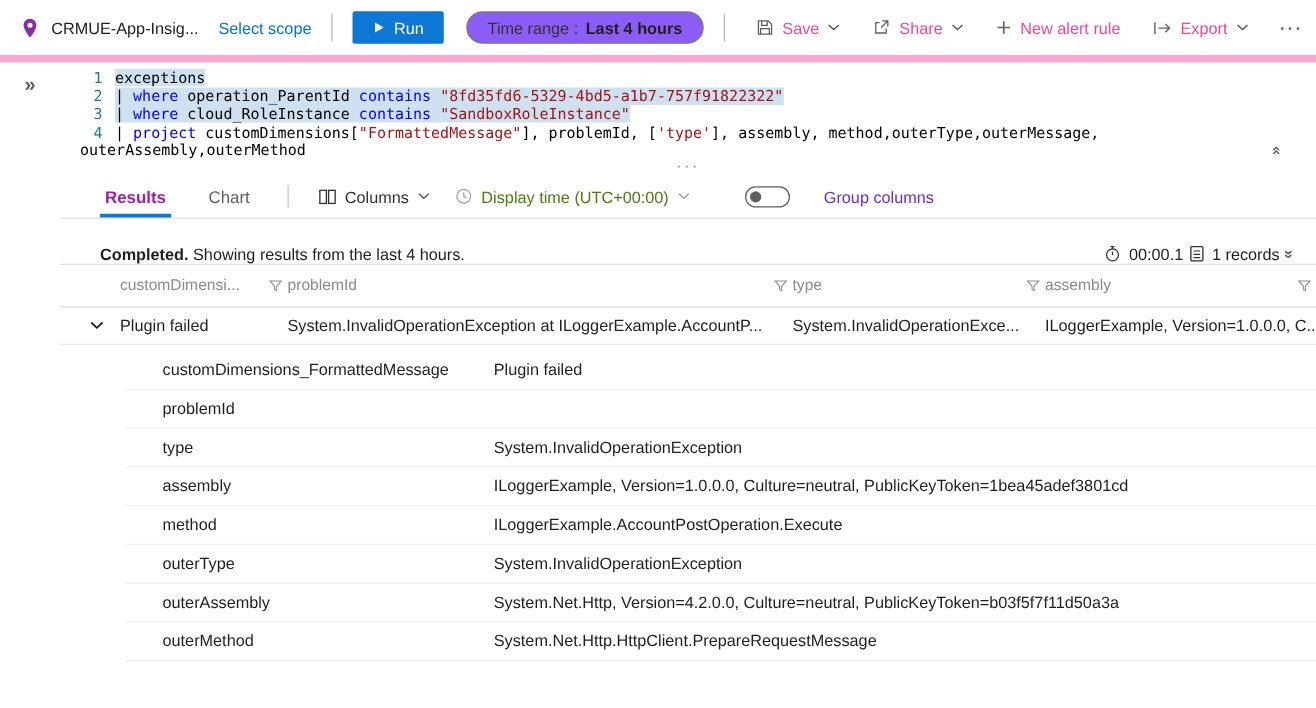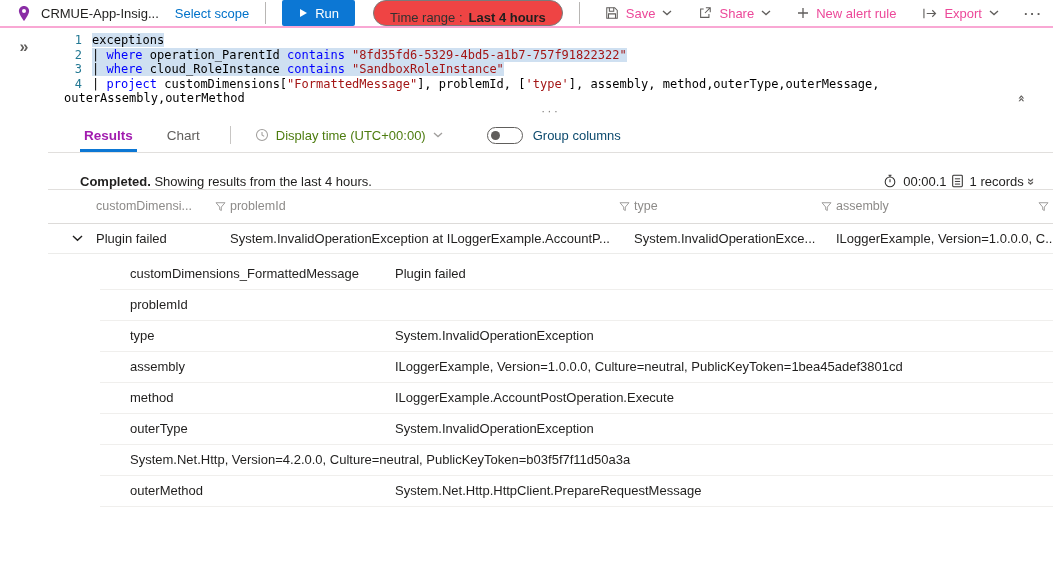--- a/index.html
+++ b/index.html
@@ -1,27 +1,27 @@
 <!DOCTYPE html>
 <html><head>
 <meta charset="utf-8">
 <style>
   * { margin:0; padding:0; box-sizing:border-box; }
   html,body { width:1053px; height:566px; overflow:hidden; }
   body { font-family:"Liberation Sans",sans-serif; font-size:13px; color:#323130; background:#fff; position:relative; }
   button { font-family:inherit; font-size:inherit; background:none; border:none; cursor:pointer; color:inherit; }
 
   
-  .toolbar { height:28px; display:flex; align-items:center; padding:0 10px 0 16px; border-bottom:2px solid #f9a8d4; }
+  .toolbar { height:50px; display:flex; align-items:center; padding:0 10px 0 16px; border-bottom:6px solid #f9a8d4; }
   .app-icon { flex:none; }
   .app-name { margin:0 16px 0 9px; color:#201f1e; white-space:nowrap; }
   .scope-link { color:#0072c9; cursor:pointer; white-space:nowrap; }
   .vdiv { width:1px; height:22px; background:#b8b6b4; margin:0 16px; flex:none; }
   .run-btn { display:flex; align-items:center; gap:7px; background:#0c77d4; color:#fff; height:26px; padding:0 16px; border-radius:2px; }
-  .time-pill { display:flex; align-items:flex-end; gap:6px; height:26px; margin-left:18px; padding:0 16px; border:1px solid #7a7a7a; border-radius:13px; background:#ef4444; white-space:nowrap; }
+  .time-pill { display:flex; align-items:center; gap:6px; height:26px; margin-left:18px; padding:0 16px; border:1px solid #7a7a7a; border-radius:13px; background:#8b5cf6; white-space:nowrap; }
   .time-pill .lbl { color:#323130; }
   .time-pill .val { font-weight:700; color:#201f1e; }
   .tb-btn { display:flex; align-items:center; gap:7px; height:28px; padding:0 9px; margin-right:8px; color:#ec4899; white-space:nowrap; }
   .chev { color:#605e5c; display:inline-flex; }
   .more-btn { color:#605e5c; font-weight:700; letter-spacing:2px; padding:0 8px; }
 
   
   .page-body { display:flex; height:524px; }
   .rail { width:48px; flex:none; position:relative; }
   .rail-expand { position:absolute; top:10px; left:50%; transform:translateX(-50%); color:#605e5c; font-size:16px; font-weight:700; cursor:pointer; }
@@ -43,21 +43,21 @@
   
   .tabs { height:34px; display:flex; align-items:center; padding-left:32px; border-bottom:1px solid #e1dfdd; }
   .tab { height:100%; display:flex; align-items:center; padding:0 4px; margin-right:26px; position:relative; color:#605e5c; font-size:13.5px; cursor:pointer; }
   .tab.active { color:#a21caf; font-weight:700; }
   .tab.active:after { content:""; position:absolute; left:0; right:0; bottom:0; height:3px; background:#0c77d4; }
   .vdiv2 { width:1px; height:18px; background:#c8c6c4; margin:0 14px 0 0; flex:none; }
   .flat-btn { display:flex; align-items:center; gap:7px; padding:0 10px; color:#323130; height:100%; }
   .flat-btn.disabled { color:#4d7c0f; cursor:default; }
   .toggle { width:36px; height:17px; border:1px solid #605e5c; border-radius:9px; margin-left:34px; position:relative; display:inline-block; cursor:pointer; flex:none; }
   .knob { position:absolute; left:3px; top:3px; width:9px; height:9px; border-radius:50%; background:#605e5c; }
-  .toggle-label { margin-left:10px; color:#0c4a6e; }
+  .toggle-label { margin-left:27px; color:#6d28d9; }
 
   
   .statusbar { height:37px; display:flex; align-items:flex-end; padding:0 18px 0 32px; border-bottom:1px solid #e1dfdd; color:#201f1e; }
   .st-text b { font-weight:700; }
   .st-right { margin-left:auto; display:flex; align-items:center; gap:4px; }
   .st-item { display:flex; align-items:center; gap:6px; }
   .dbl-chev-down { display:inline-block; transform:rotate(90deg); color:#605e5c; font-size:13px; font-weight:700; cursor:pointer; }
 
   
   .grid { flex:1; min-height:0; overflow:hidden; }
@@ -183,20 +183,32 @@
     <div class="ed-handle">···</div>
 
     <div class="tabs">
       <div class="tab active">
           <span>Results</span>
         </div>
       <div class="tab">
           <span>Chart</span>
         </div>
       <span class="vdiv2"></span>
+      <button class="flat-btn">
+        <svg width="14" height="13" viewBox="0 0 16 14">
+            <rect x="1" y="1" width="6" height="12" fill="none" stroke="#323130" stroke-width="1.2"></rect>
+            <rect x="9" y="1" width="6" height="12" fill="none" stroke="#323130" stroke-width="1.2"></rect>
+          </svg>
+        <span>Columns</span>
+        <span class="chev">
+            <svg width="10" height="6" viewBox="0 0 10 6">
+              <path d="M1 1l4 3.6L9 1" fill="none" stroke="currentColor" stroke-width="1.3"></path>
+            </svg>
+          </span>
+      </button>
       <button class="flat-btn disabled">
         <svg width="14" height="14" viewBox="0 0 16 16">
             <circle cx="8" cy="8" r="6.3" fill="none" stroke="#a19f9d" stroke-width="1.2"></circle>
             <path d="M8 4.5V8l2.5 1.6" fill="none" stroke="#a19f9d" stroke-width="1.2"></path>
           </svg>
         <span>Display time (UTC+00:00)</span>
         <span class="chev" style="color:#a19f9d">
             <svg width="10" height="6" viewBox="0 0 10 6">
               <path d="M1 1l4 3.6L9 1" fill="none" stroke="currentColor" stroke-width="1.3"></path>
             </svg>
@@ -301,20 +313,21 @@
     <span class="dval">ILoggerExample.AccountPostOperation.Execute</span>
   </div>
 
   <div class="drow">
     <span class="dkey">outerType</span>
     <span class="dval">System.InvalidOperationException</span>
   </div>
 
 
   <div class="drow">
+    <span class="dkey">outerAssembly</span>
     <span class="dval">System.Net.Http, Version=4.2.0.0, Culture=neutral, PublicKeyToken=b03f5f7f11d50a3a</span>
   </div>
 
   <div class="drow">
     <span class="dkey">outerMethod</span>
     <span class="dval">System.Net.Http.HttpClient.PrepareRequestMessage</span>
   </div>
 </div>
     </div>
 

